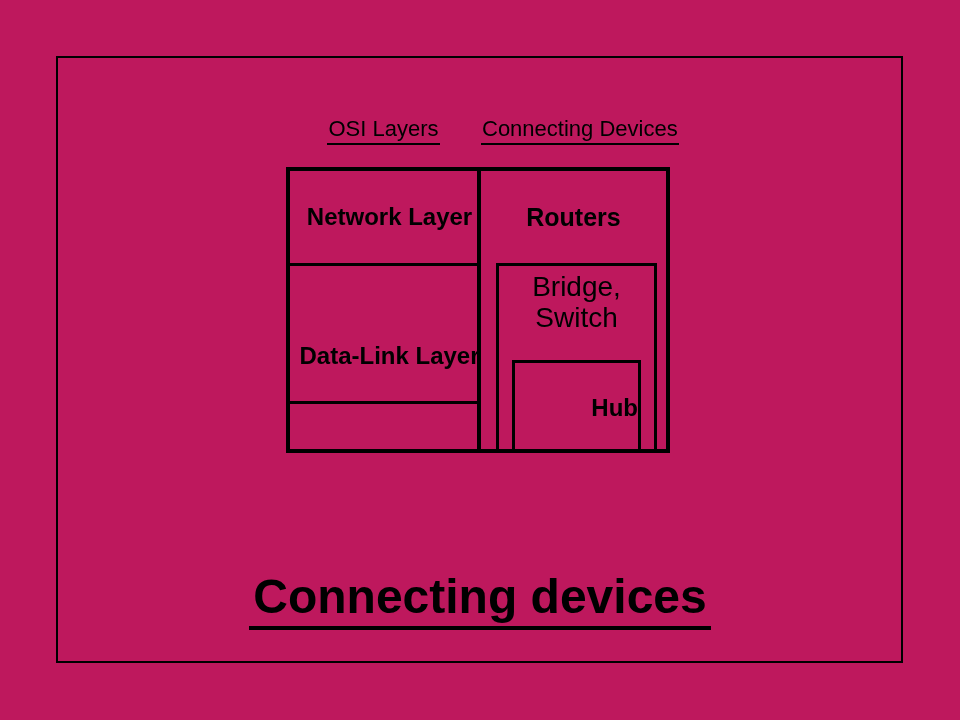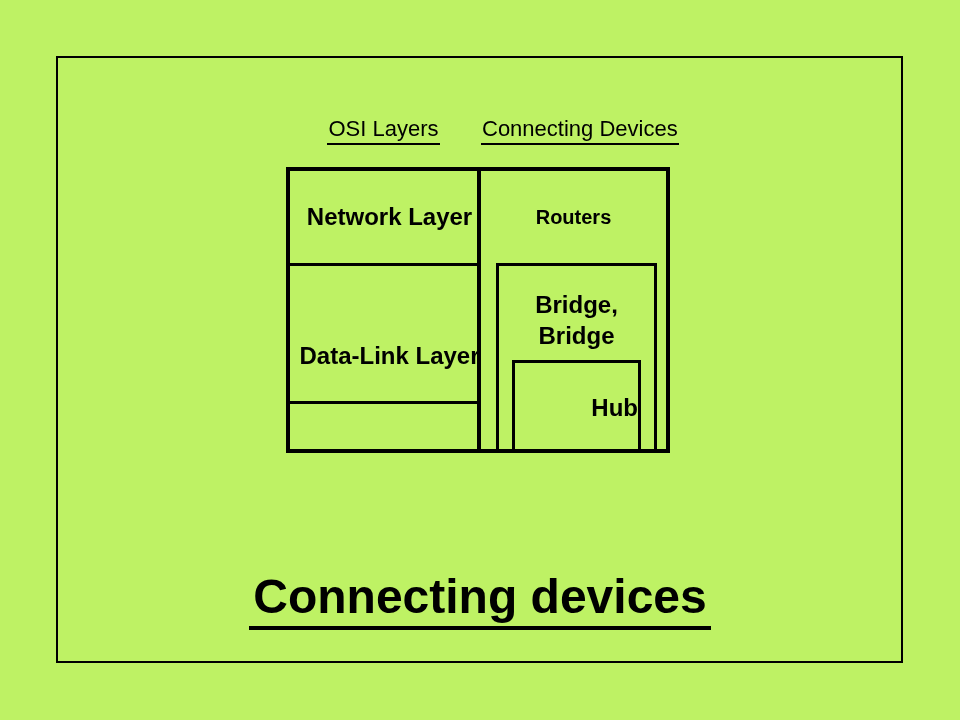--- a/index.html
+++ b/index.html
@@ -9,21 +9,21 @@
     height: 720px;
     background: #ffffff;
     font-family: "Liberation Sans", sans-serif;
     color: #000000;
     overflow: hidden;
   }
   .slide {
     position: relative;
     width: 960px;
     height: 720px;
-    background: #bef264;
+    background: #be185d;
   }
   
   .frame {
     position: absolute;
     left: 56px; top: 56px;
     width: 847px; height: 607px;
     border: 2px solid #000;
     box-sizing: border-box;
   }
   
@@ -74,37 +74,37 @@
     border: 4px solid #000;
     border-left: none;
     box-sizing: border-box;
   }
   .routers-band {
     height: 92px;
     display: flex;
     align-items: center;
     justify-content: center;
     font-weight: 700;
-    font-size: 20px;
+    font-size: 25px;
     white-space: nowrap;
   }
   
   .bridge-box {
     position: absolute;
     left: 496px; top: 263px;
     width: 161px; height: 190px;
     border: 3px solid #000;
     border-bottom: none;
     box-sizing: border-box;
   }
   .bridge-text {
-    padding-top: 23px;
+    padding-top: 5px;
     text-align: center;
-    font-weight: 700;
-    font-size: 24px;
+    font-weight: 400;
+    font-size: 28px;
     line-height: 31px;
     white-space: nowrap;
   }
   
   .hub-box {
     position: absolute;
     left: 512px; top: 360px;
     width: 129px; height: 93px;
     border: 3px solid #000;
     border-bottom: none;
@@ -159,21 +159,21 @@
 
   <div class="tbl-right">
     <div class="routers-band">
       <span>Routers</span>
     </div>
   </div>
 
   <div class="bridge-box">
     <div class="bridge-text">
       <div>Bridge,</div>
-      <div>Bridge</div>
+      <div>Switch</div>
     </div>
   </div>
 
   <div class="hub-box">
     <span>Hub</span>
   </div>
 
   <div class="title-wrap">
     <span class="title-text">Connecting devices</span>
   </div>

